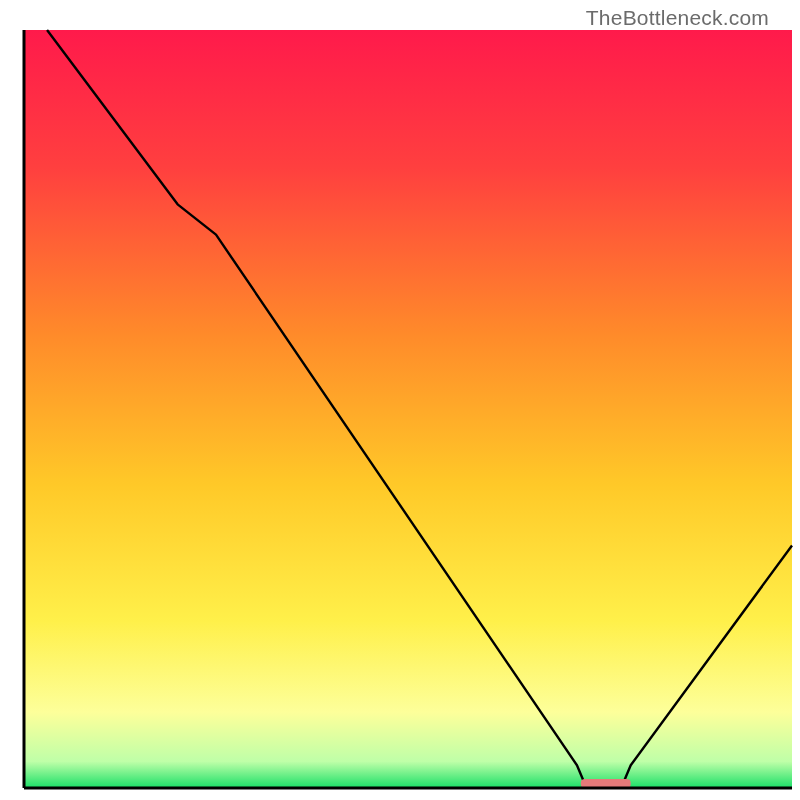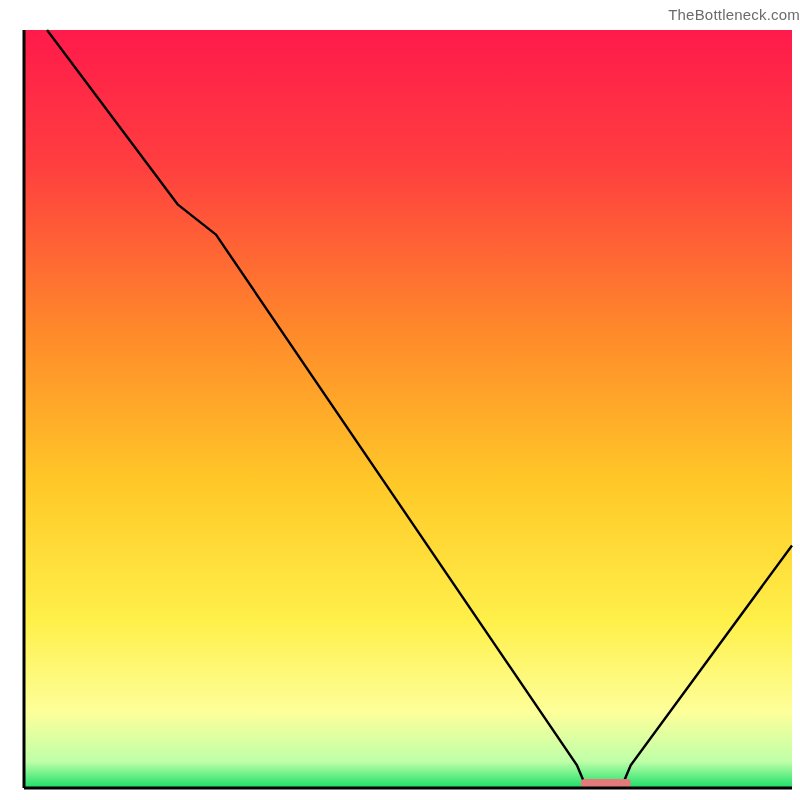--- a/index.html
+++ b/index.html
@@ -12,23 +12,23 @@
     overflow: hidden;
   }
   .frame {
     position: relative;
     width: 800px;
     height: 800px;
   }
   .watermark {
     position: absolute;
     top: 6px;
-    right: 0;
+    right: 31px;
     color: #6b6b6b;
-    font-size: 15px;
+    font-size: 21px;
     font-weight: 500;
     letter-spacing: 0.2px;
     z-index: 20;
   }
   svg {
     display: block;
   }
 </style>
 </head>
 <body>

